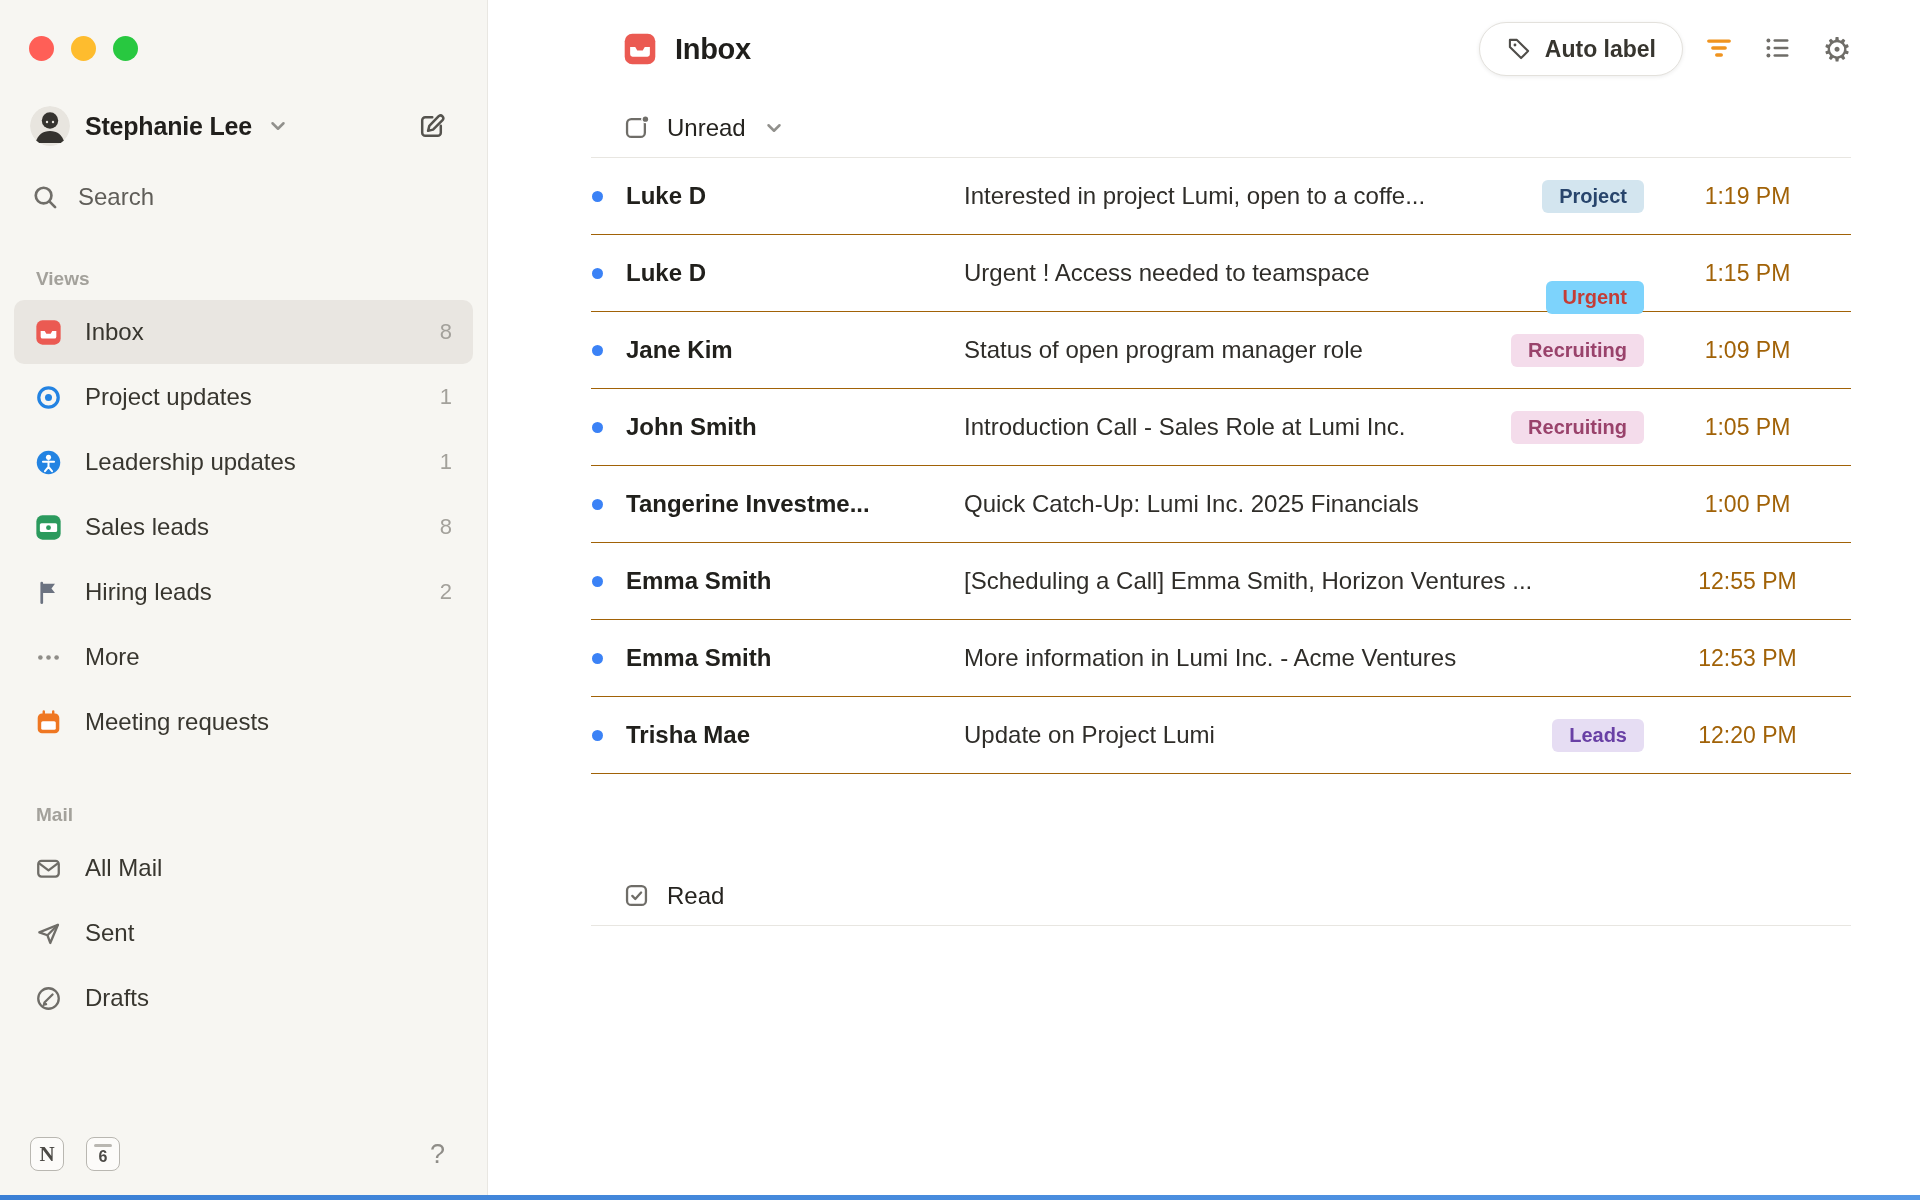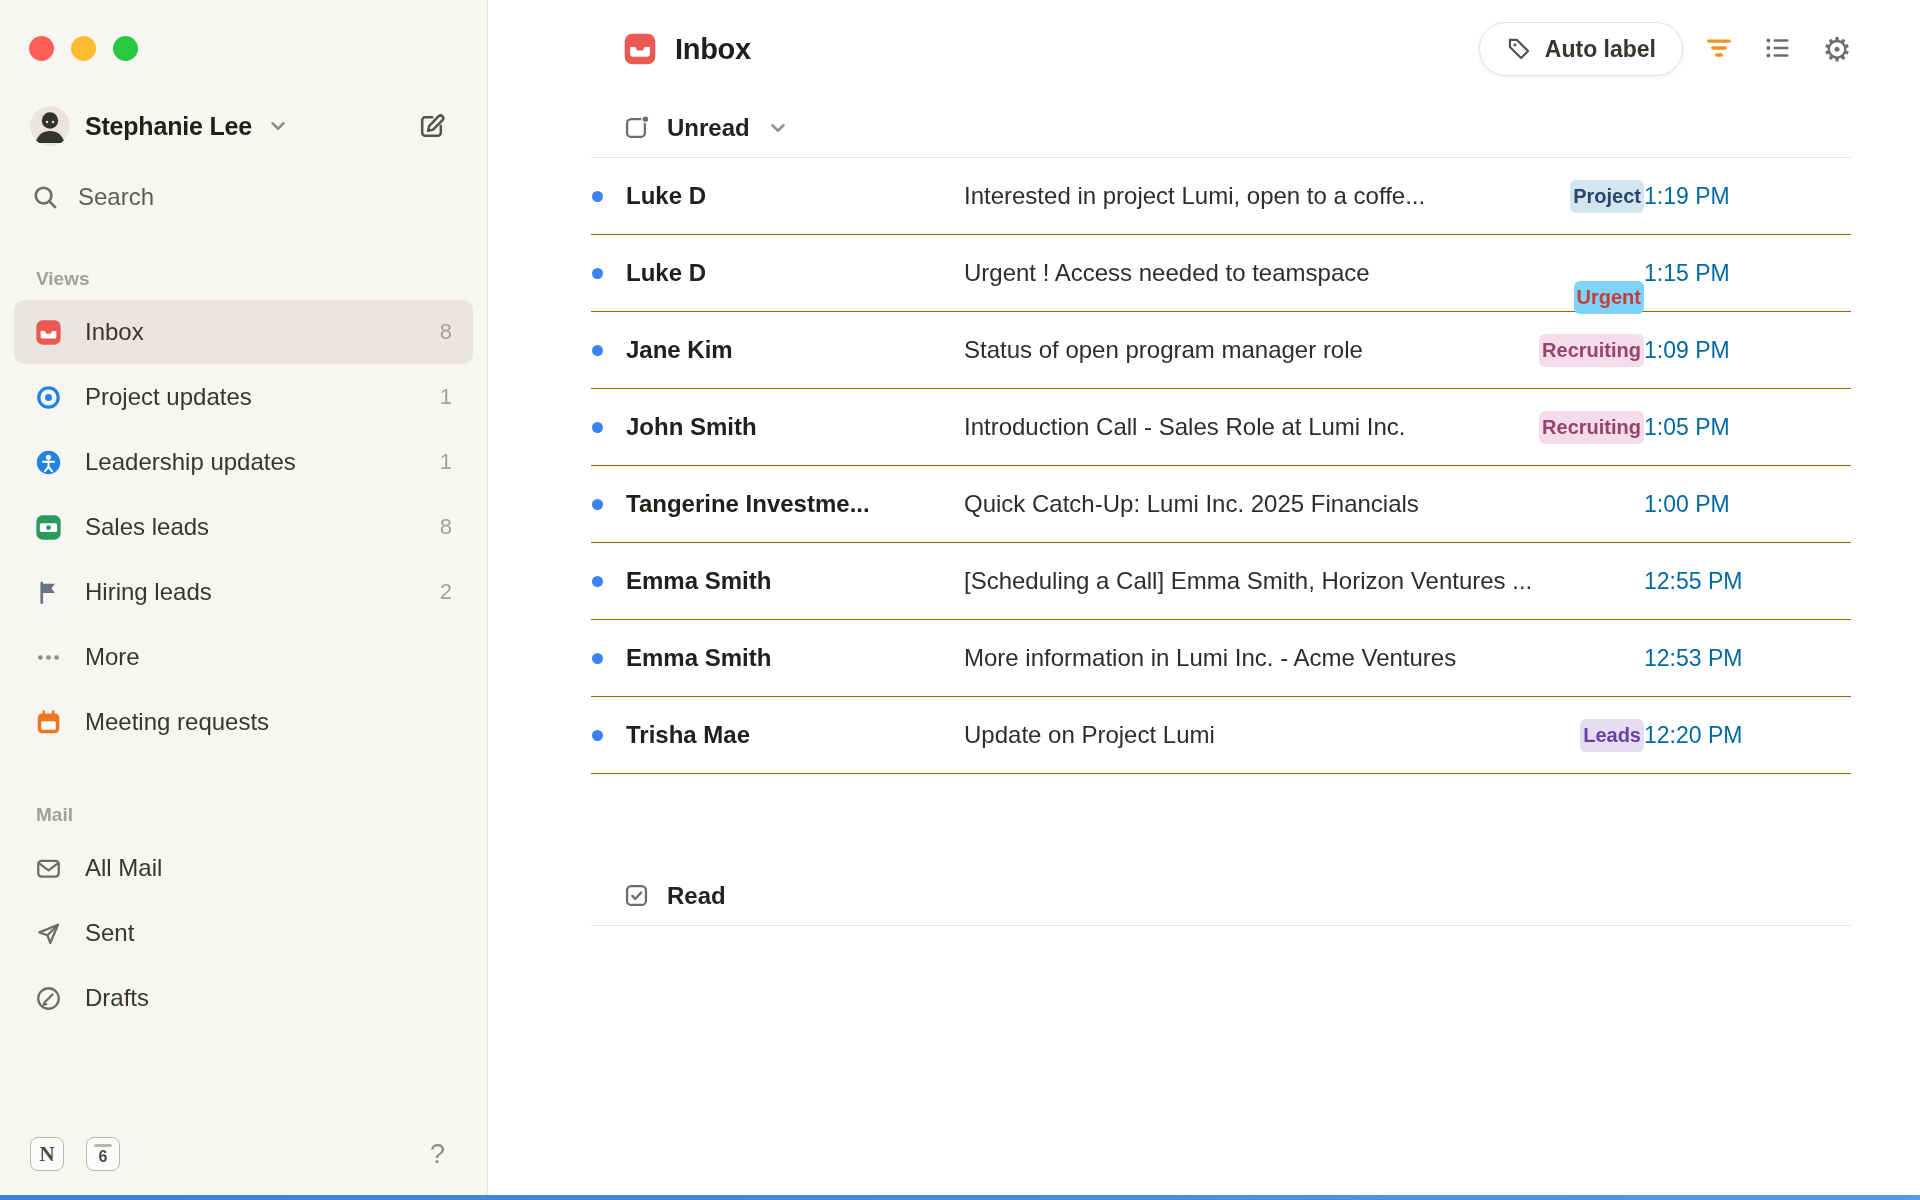--- a/index.html
+++ b/index.html
@@ -63,32 +63,32 @@
   .auto-label-btn .al-icon { width:26px; height:26px; display:flex; }
   .auto-label-btn .al-icon svg { width:100%; height:100%; }
   .icon-btn { width:46px; height:46px; border:none; background:none; display:flex; align-items:center; justify-content:center; cursor:pointer; }
   .icon-btn svg { width:30px; height:30px; }
   .gear-glyph { font-size:33px; color:#6f6d68; line-height:1; }
 
   .list { flex:1; padding:0 69px 0 103px; }
   .group-head { display:flex; align-items:center; height:60px; padding-left:32px; gap:17px; border-bottom:1px solid #e8e6e1; cursor:pointer; }
   .group-head .g-icon { width:27px; height:27px; display:flex; }
   .group-head .g-icon svg { width:100%; height:100%; }
-  .group-label { font-size:24px; font-weight:700; color:#25231f;text-align:right; }
+  .group-label { font-size:24px; font-weight:400; color:#25231f;text-align:right; }
   .group-head .chev svg { width:22px; height:22px; }
   .read-head { margin-top:92px; }
 
   .email-row { display:flex; align-items:center; height:77px; border-bottom:1px solid #a16207; cursor:pointer; }
   .dot-col { width:35px; flex:none; display:flex; align-items:center; }
   .unread-dot { width:11px; height:11px; border-radius:50%; background:var(--accent-blue,#3b82f6); margin-left:1px; }
   .sender { width:338px; flex:none; font-size:24px; font-weight:700; color:#21201c; white-space:nowrap; overflow:hidden; }
   .mid { flex:1; min-width:0; display:flex; align-items:center; }
   .subject { font-size:24px; color:#2f2d29; white-space:nowrap; overflow:hidden; text-overflow:ellipsis; padding-right:26px; }
-  .tag { margin-left:auto; flex:none; font-size:20px; font-weight:600; padding:6px 3px 7px; border-radius:6px; line-height:1; white-space:nowrap; }
-  .time { width:207px; flex:none; text-align:left; font-size:23px; color:#0369a1; }
+  .tag { margin-left:auto; flex:none; font-size:20px; font-weight:600; padding:6px 17px 7px; border-radius:6px; line-height:1; white-space:nowrap; }
+  .time { width:207px; flex:none; text-align:center; font-size:23px; color:#a16207; }
 </style>
 </head>
 <body>
 
 <div class="app">
 
   <aside class="sidebar">
 
     <div class="traffic">
       <span class="tl red"></span>

